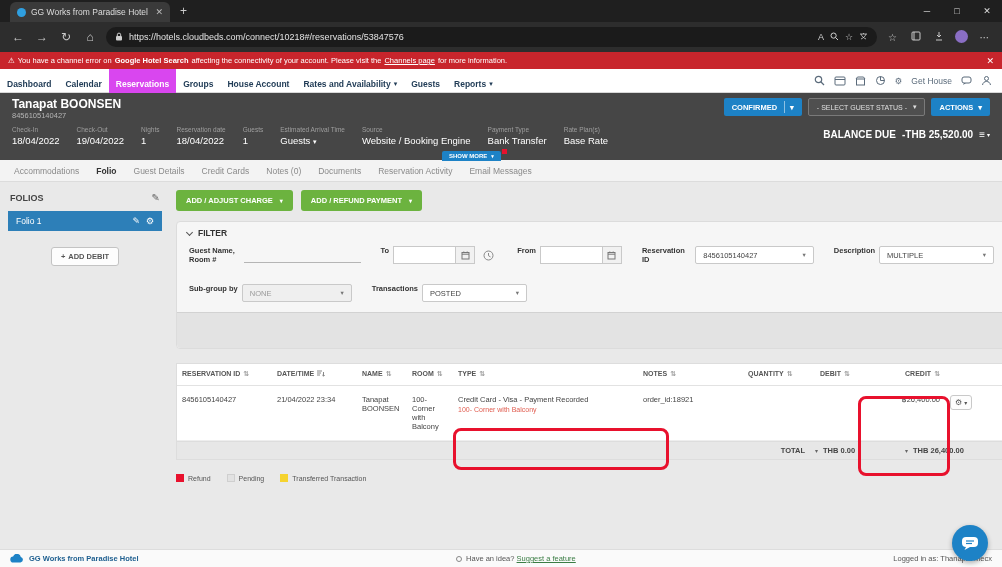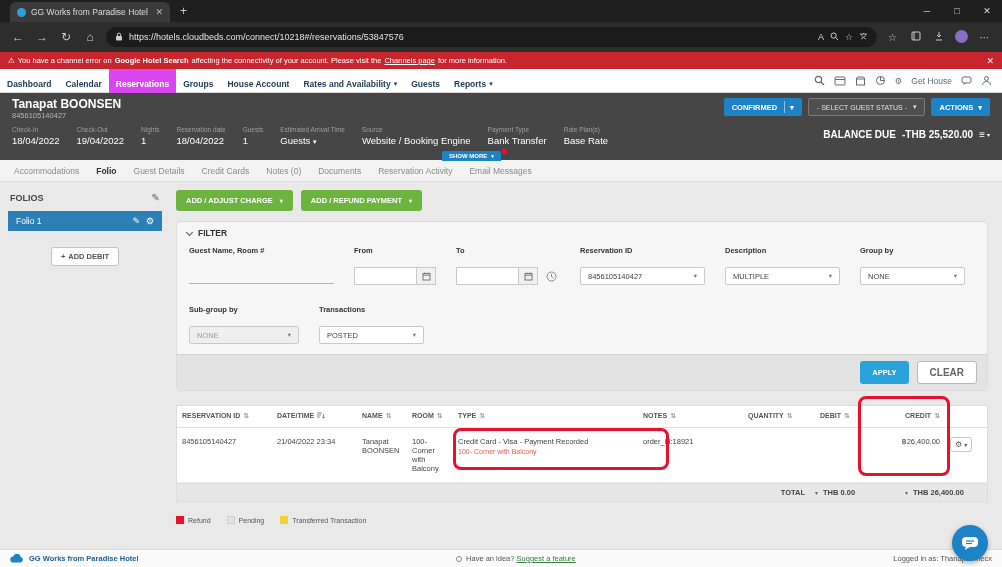--- a/index.html
+++ b/index.html
@@ -73,21 +73,21 @@
   .main{flex:1;padding:8px 14px 0 6px}
   .actionbtns{display:flex;gap:8px}
   .green-btn{background:#6cb33f;color:#fff;font-size:7.5px;font-weight:bold;border:none;padding:0 10px;height:21px;border-radius:3px;display:inline-flex;gap:7px;align-items:center}
   .green-btn .c{font-size:6px}
 
   .filter-panel{margin-top:10px;background:#f6f6f6;border:1px solid #dcdcdc;border-radius:4px}
   .filter-head{padding:6px 10px 2px;font-size:8.5px;font-weight:bold;color:#333;display:flex;gap:6px;align-items:center}
   .chev{width:5px;height:5px;border-right:1.4px solid #555;border-bottom:1.4px solid #555;transform:rotate(45deg);display:inline-block;margin-bottom:2px}
   .filter-body{padding:6px 12px 10px;display:flex;gap:20px;flex-wrap:wrap}
   .frow{display:flex;gap:20px;width:100%}
-  .ffield{display:flex;flex-direction:column;gap:12px}
+  .ffield{display:flex;flex-direction:row;gap:4px}
   .flabel{font-size:7.5px;font-weight:bold;color:#333}
   .ftext{border:none;border-bottom:1px solid #b5b5b5;background:transparent;width:145px;height:17px;font-size:9px;outline:none}
   .fgroup{display:flex;align-items:center}
   .fgroup input{width:62px;height:18px;border:1px solid #c9c9c9;border-right:none;font-size:8px;padding:0 4px;background:#fff;outline:none}
   .sq-btn{width:20px;height:18px;border:1px solid #c9c9c9;background:#f1f1f1;display:flex;align-items:center;justify-content:center}
   .clock-btn{width:18px;height:18px;border:none;background:transparent;display:flex;align-items:center;justify-content:center;margin-left:4px}
   .fselect{height:18px;border:1px solid #c9c9c9;background:#fff;display:flex;align-items:center;justify-content:space-between;gap:8px;padding:0 7px;font-size:7.5px;color:#444;border-radius:2px}
   .fselect .ca{font-size:6.5px;color:#777}
   .fselect.disabled{background:#efefef;color:#9a9a9a}
   .w-resid{width:125px}.w-desc{width:115px}.w-group{width:105px}.w-sub{width:110px}.w-trans{width:105px}
@@ -392,34 +392,20 @@
       <div class="filter-panel">
         <div class="filter-head">
           <span class="chev"></span>
           <span>FILTER</span>
         </div>
         <div class="filter-body">
           <div class="frow">
             <div class="ffield">
               <span class="flabel">Guest Name, Room #</span>
               <input class="ftext" style="">
-            </div>
-            <div class="ffield">
-              <span class="flabel">From</span>
-              <span class="fgroup">
-                <input style="">
-                <span class="sq-btn">
-                  <svg width="9" height="9" viewBox="0 0 9 9">
-                      <rect x="1" y="1.5" width="7" height="6.5" fill="none" stroke="#777"></rect>
-                      <line x1="1" y1="3.2" x2="8" y2="3.2" stroke="#777"></line>
-                      <line x1="2.8" y1="0.5" x2="2.8" y2="2" stroke="#777"></line>
-                      <line x1="6.2" y1="0.5" x2="6.2" y2="2" stroke="#777"></line>
-                    </svg>
-                </span>
-              </span>
             </div>
             <div class="ffield">
               <span class="flabel">To</span>
               <span class="fgroup">
                 <input style="">
                 <span class="sq-btn">
                   <svg width="9" height="9" viewBox="0 0 9 9">
                       <rect x="1" y="1.5" width="7" height="6.5" fill="none" stroke="#777"></rect>
                       <line x1="1" y1="3.2" x2="8" y2="3.2" stroke="#777"></line>
                       <line x1="2.8" y1="0.5" x2="2.8" y2="2" stroke="#777"></line>
@@ -428,20 +414,34 @@
                 </span>
                 <span class="clock-btn">
                   <svg width="11" height="11" viewBox="0 0 11 11">
                       <circle cx="5.5" cy="5.5" r="4.5" fill="none" stroke="#888"></circle>
                       <path d="M5.5 3v2.7l2 1.2" fill="none" stroke="#888"></path>
                     </svg>
                 </span>
               </span>
             </div>
             <div class="ffield">
+              <span class="flabel">From</span>
+              <span class="fgroup">
+                <input style="">
+                <span class="sq-btn">
+                  <svg width="9" height="9" viewBox="0 0 9 9">
+                      <rect x="1" y="1.5" width="7" height="6.5" fill="none" stroke="#777"></rect>
+                      <line x1="1" y1="3.2" x2="8" y2="3.2" stroke="#777"></line>
+                      <line x1="2.8" y1="0.5" x2="2.8" y2="2" stroke="#777"></line>
+                      <line x1="6.2" y1="0.5" x2="6.2" y2="2" stroke="#777"></line>
+                    </svg>
+                </span>
+              </span>
+            </div>
+            <div class="ffield">
               <span class="flabel">Reservation ID</span>
               <div class="fselect w-resid">
                 <span>8456105140427</span>
                   <span class="ca">▾</span>
               </div>
             </div>
             <div class="ffield">
               <span class="flabel">Description</span>
               <div class="fselect w-desc">
                 <span>MULTIPLE</span>

